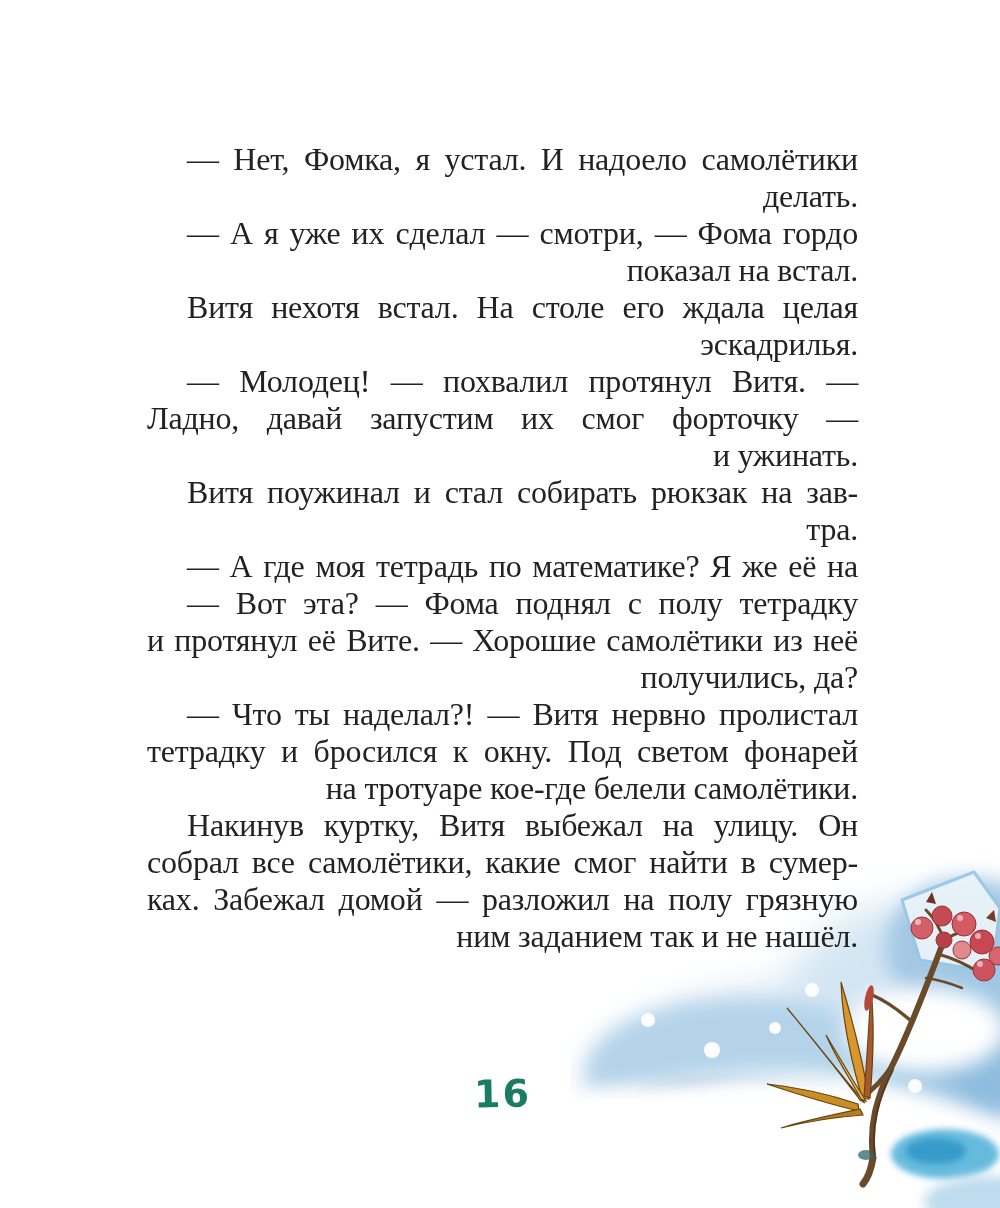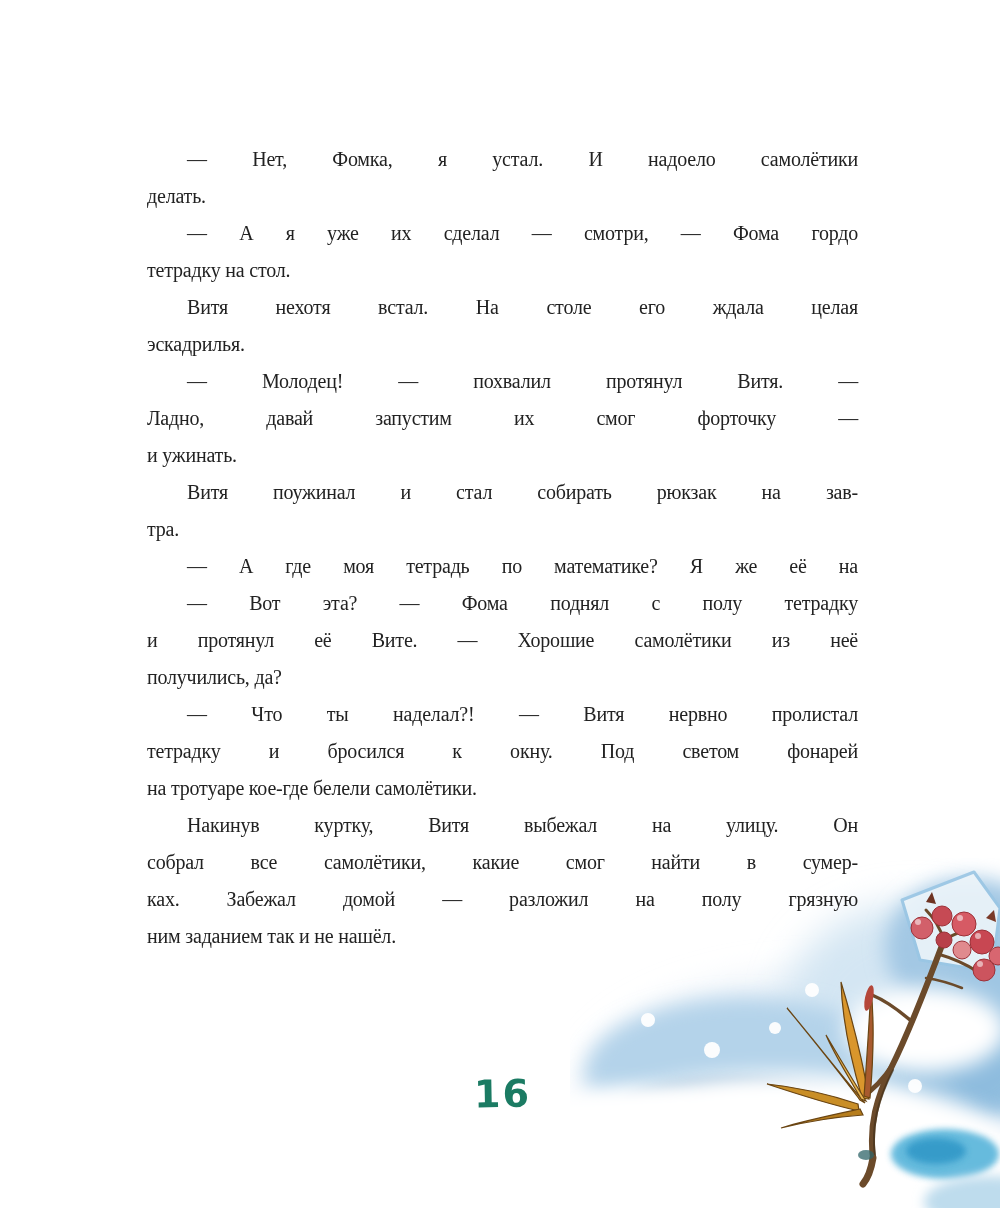--- a/index.html
+++ b/index.html
@@ -7,24 +7,24 @@
     width:1000px;height:1208px;position:relative;overflow:hidden;
     background:#ffffff;
     font-family:"Liberation Serif", serif;
   }
   .page{position:absolute;inset:0;background:#ffffff;}
   .illustration{
     position:absolute;right:0;bottom:0;width:430px;height:350px;z-index:1;
   }
   .text-block{
     position:absolute;left:147px;top:141px;width:711px;z-index:2;
-    font-size:20px;line-height:37px;color:#222222;
+    font-size:32px;line-height:37px;color:#222222;
     letter-spacing:-0.2px;
   }
-  .line{height:37px;text-align:left;overflow:visible;}
+  .line{height:37px;text-align:right;overflow:visible;}
   .line.j{text-align:justify;text-align-last:justify;}
   .line.first{text-indent:40px;}
   .page-number{
     position:absolute;left:147px;width:711px;top:1072px;z-index:2;
     text-align:center;
     font-family:"DejaVu Sans", sans-serif;
     font-size:38px;font-weight:bold;letter-spacing:2px;
     color:#1b7b63;
     transform:rotate(-1deg);
   }
@@ -129,21 +129,21 @@
       </g>
       <path d="M356,44 l6,-10 l4,12 z" fill="#6e3322" stroke="none"></path>
       <path d="M416,60 l8,-8 l2,12 z" fill="#7a3a28" stroke="none"></path>
     </g>
   </svg>
 
   <div class="text-block" style="color: rgb(34, 34, 34);">
       <div class="line j first">— Нет, Фомка, я устал. И надоело самолётики</div>
       <div class="line">делать.</div>
       <div class="line j first">— А я уже их сделал — смотри, — Фома гордо</div>
-      <div class="line">тетрадку на стол.</div>
+      <div class="line">показал на встал.</div>
       <div class="line j first">Витя нехотя встал. На столе его ждала целая</div>
       <div class="line">эскадрилья.</div>
       <div class="line j first">— Молодец! — похвалил протянул Витя. —</div>
       <div class="line j">Ладно, давай запустим их смог форточку —</div>
       <div class="line">и ужинать.</div>
       <div class="line j first">Витя поужинал и стал собирать рюкзак на зав-</div>
       <div class="line">тра.</div>
       <div class="line j first">— А где моя тетрадь по математике? Я же её на</div>
       <div class="line j first">— Вот эта? — Фома поднял с полу тетрадку</div>
       <div class="line j">и протянул её Вите. — Хорошие самолётики из неё</div>

